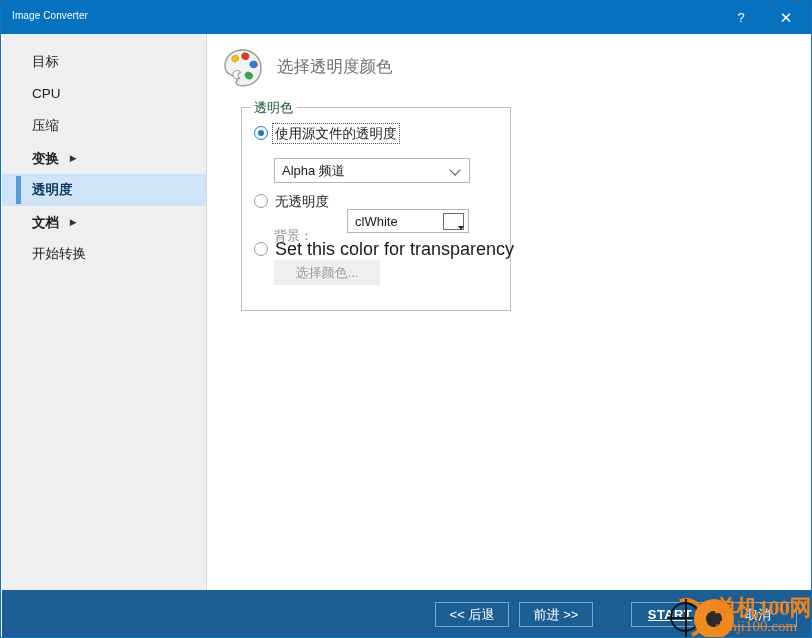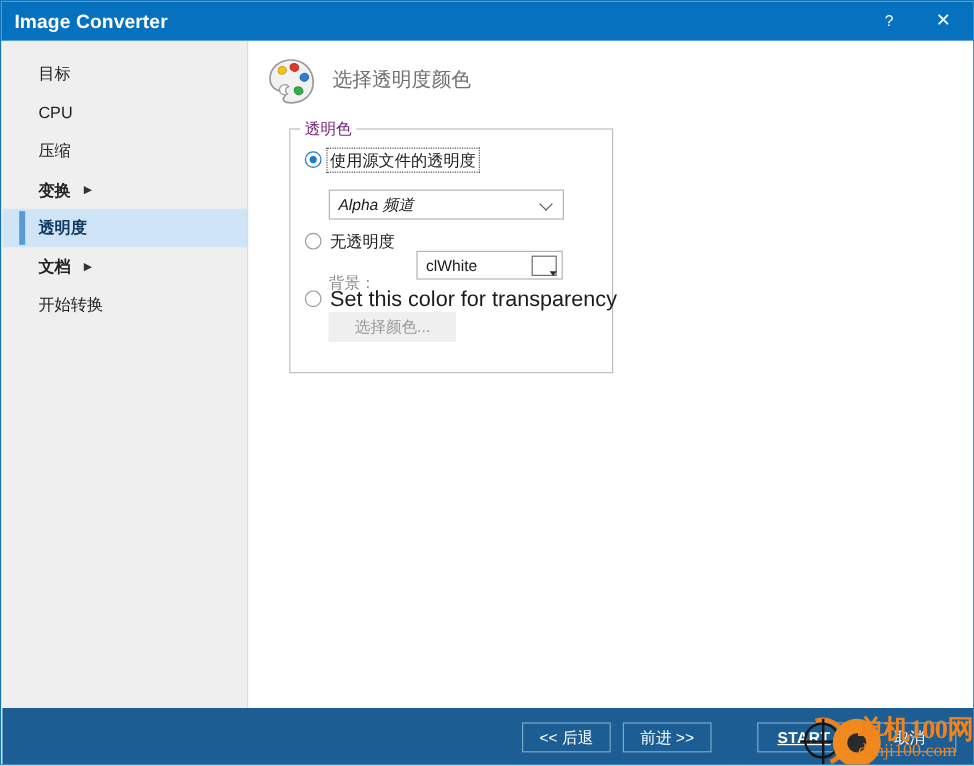--- a/index.html
+++ b/index.html
@@ -31,22 +31,22 @@
     left: 0; top: 0;
     width: 810px;
     height: 33px;
     background: #0571bf;
     color: #ffffff;
   }
   .title-text {
     position: absolute;
     left: 11px;
     top: 9px;
-    font-size: 16px;
-    font-weight: bold;
+    font-size: 10px;
+    font-weight: normal;
     letter-spacing: .1px;
     color: #ffffff;
   }
   .tb-btn {
     position: absolute;
     top: 0;
     width: 46px;
     height: 33px;
     color: #ffffff;
     font-size: 14px;
@@ -142,21 +142,21 @@
     height: 202px;
     border: 1px solid #bdbdbd;
   }
   .group-legend {
     position: absolute;
     left: 8px;
     top: -9px;
     background: #ffffff;
     padding: 0 4px;
     font-size: 13px;
-    color: #701a75;
+    color: #14532d;
     white-space: nowrap;
   }
 
   .radio-row {
     position: absolute;
     left: 12px;
     height: 20px;
     white-space: nowrap;
   }
   .radio {
@@ -225,21 +225,21 @@
   .chev::before {
     content: "";
     position: absolute;
     left: 0; top: 0;
     width: 7px; height: 7px;
     border-right: 1.3px solid #555555;
     border-bottom: 1.3px solid #555555;
     transform: rotate(45deg);
   }
 
-  #alpha-combo { left: 32px; top: 50px; width: 196px; height: 25px; font-style: italic; }
+  #alpha-combo { left: 32px; top: 50px; width: 196px; height: 25px; }
 
   .small-label {
     position: absolute;
     font-size: 13px;
     color: #8c8c8c;
     white-space: nowrap;
     margin-top: 12px;
   }
   #bg-label { left: 32px; top: 107px; }
 

